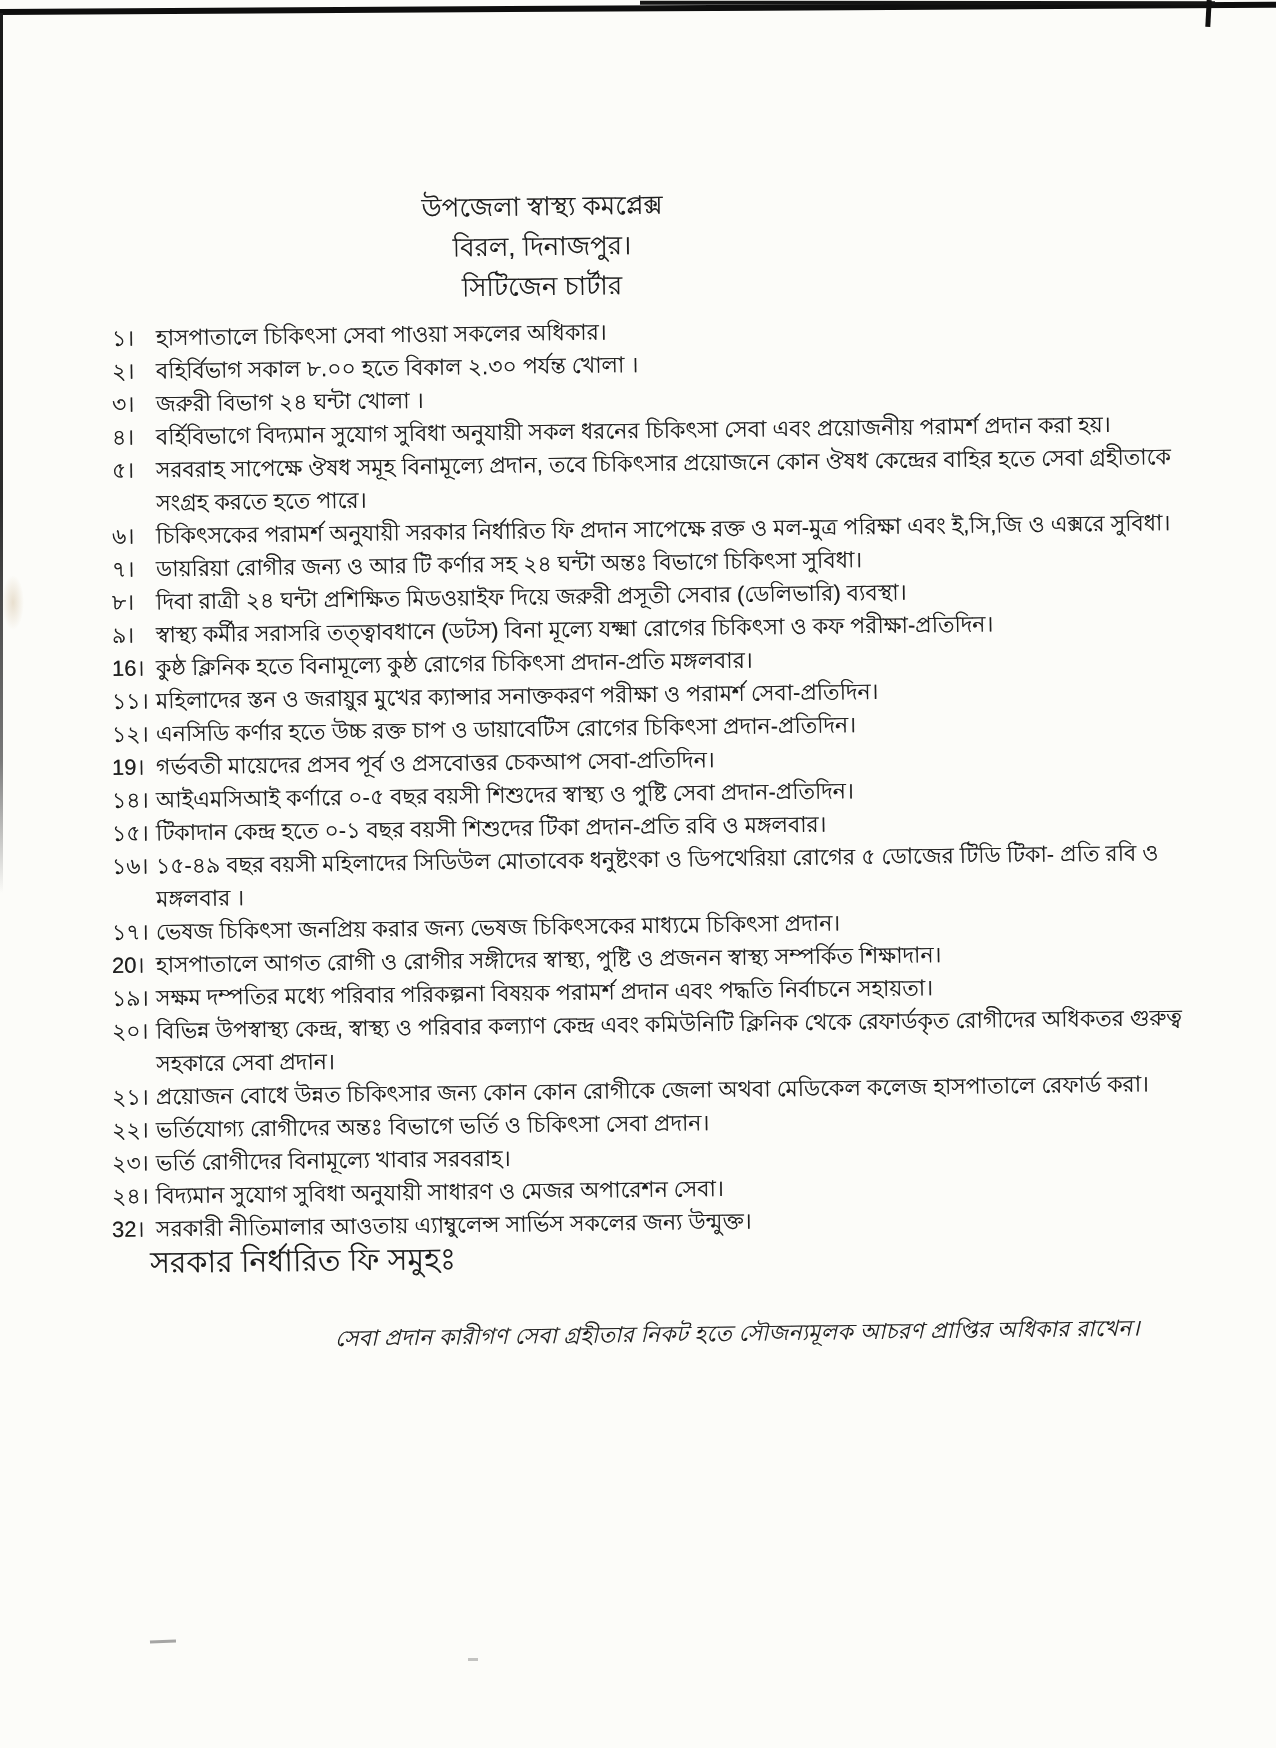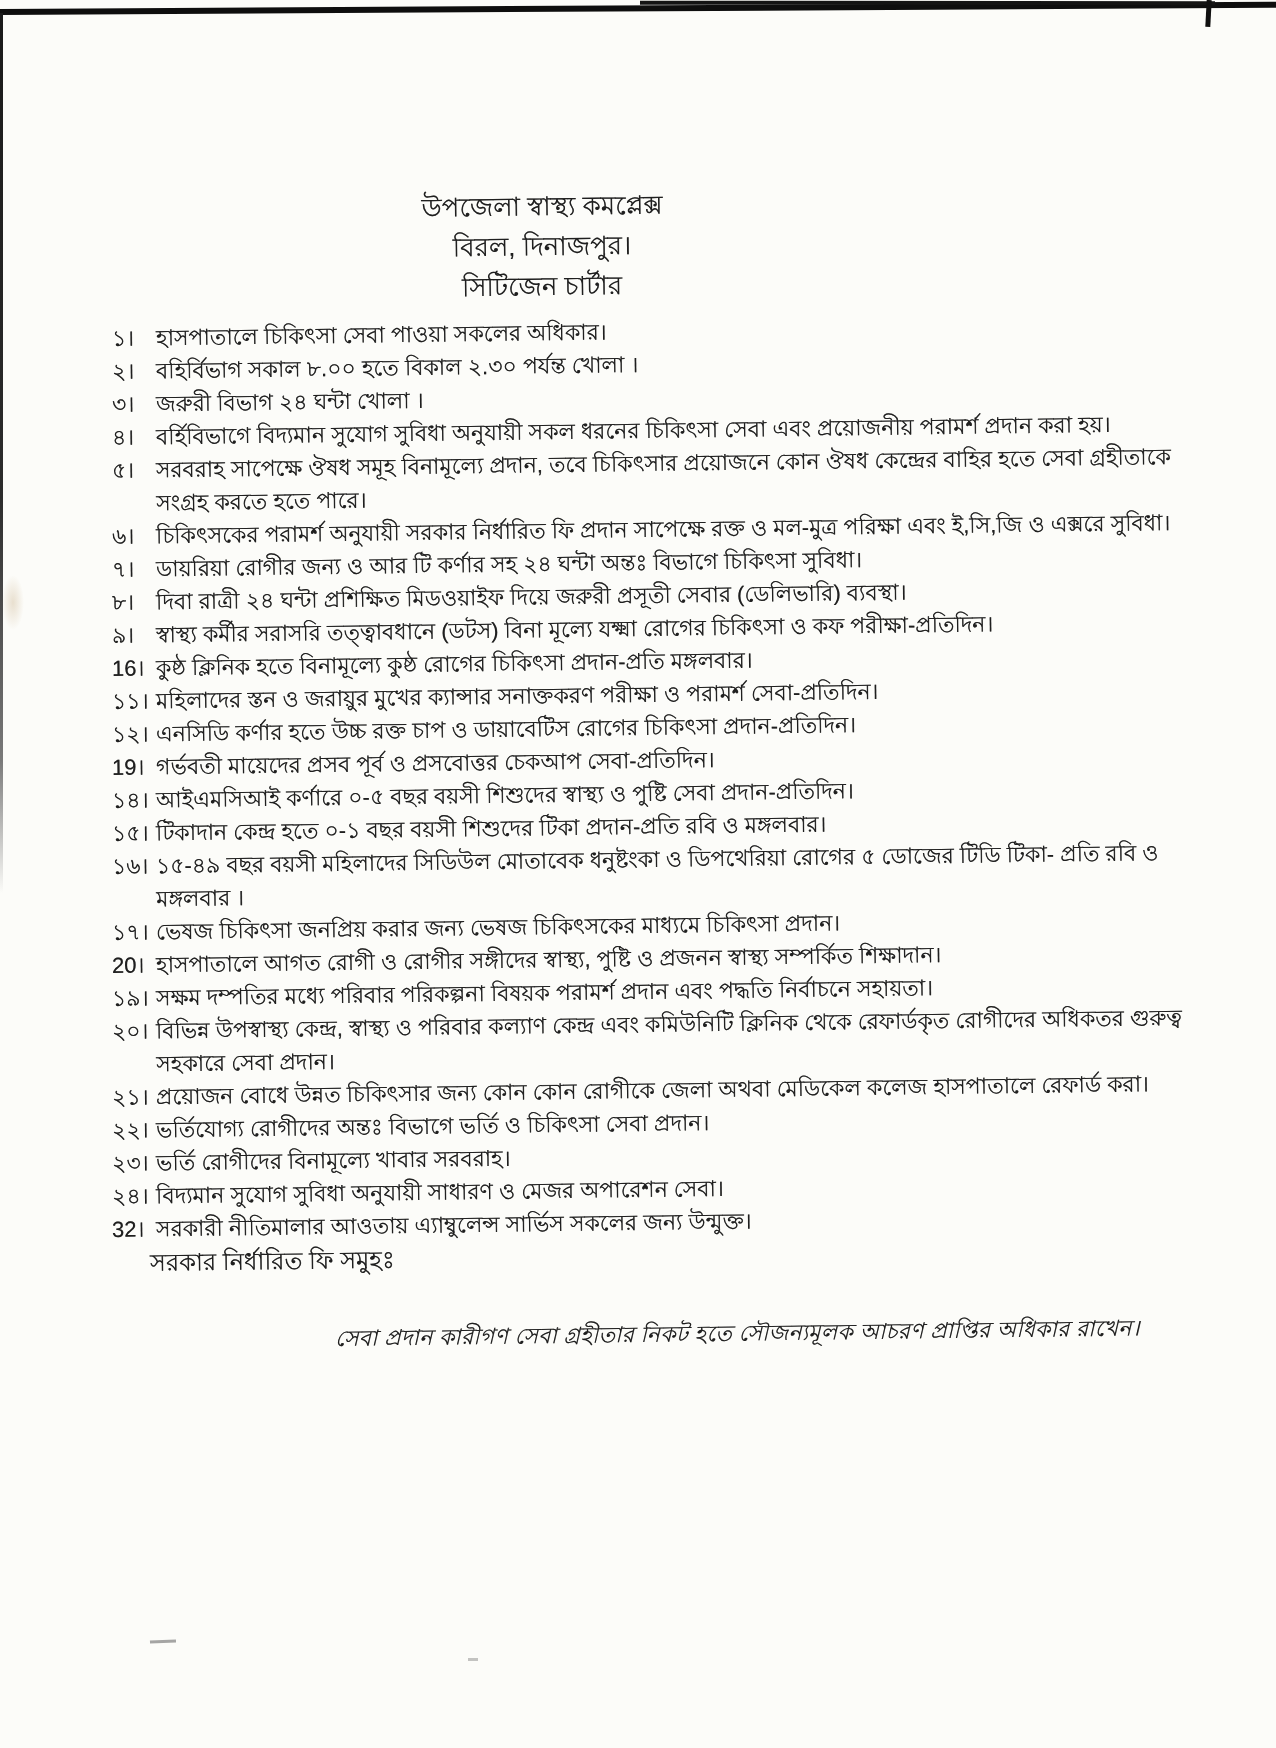--- a/index.html
+++ b/index.html
@@ -38,21 +38,21 @@
   
   .content{position:absolute;left:112px;top:192px;width:1080px;}
   .tilt{transform:rotate(-0.75deg);transform-origin:0 50%;}
   header{width:860px;text-align:center;font-size:26px;line-height:40px;
     text-shadow:0.2px 0 0.4px rgba(30,30,30,.55);}
   .list{margin:10px 0 0 0;padding:0;}
   .row{display:flex;align-items:flex-start;font-size:22px;line-height:33px;
     text-shadow:0.25px 0 0.45px rgba(25,25,25,.6);}
   .num{flex:0 0 44px;}
   .txt{flex:1 1 auto;}
-  .fees{margin-left:38px;font-size:24px;line-height:33px;
+  .fees{margin-left:38px;font-size:30px;line-height:33px;
     text-shadow:0.25px 0 0.45px rgba(25,25,25,.6);}
   .footer{
     margin:45px 0 0 223px;font-size:22px;line-height:30px;
     font-style:italic;letter-spacing:.3px;
     text-shadow:0.2px 0 0.4px rgba(40,40,40,.5);
   }
 </style>
 </head>
 <body>
 

